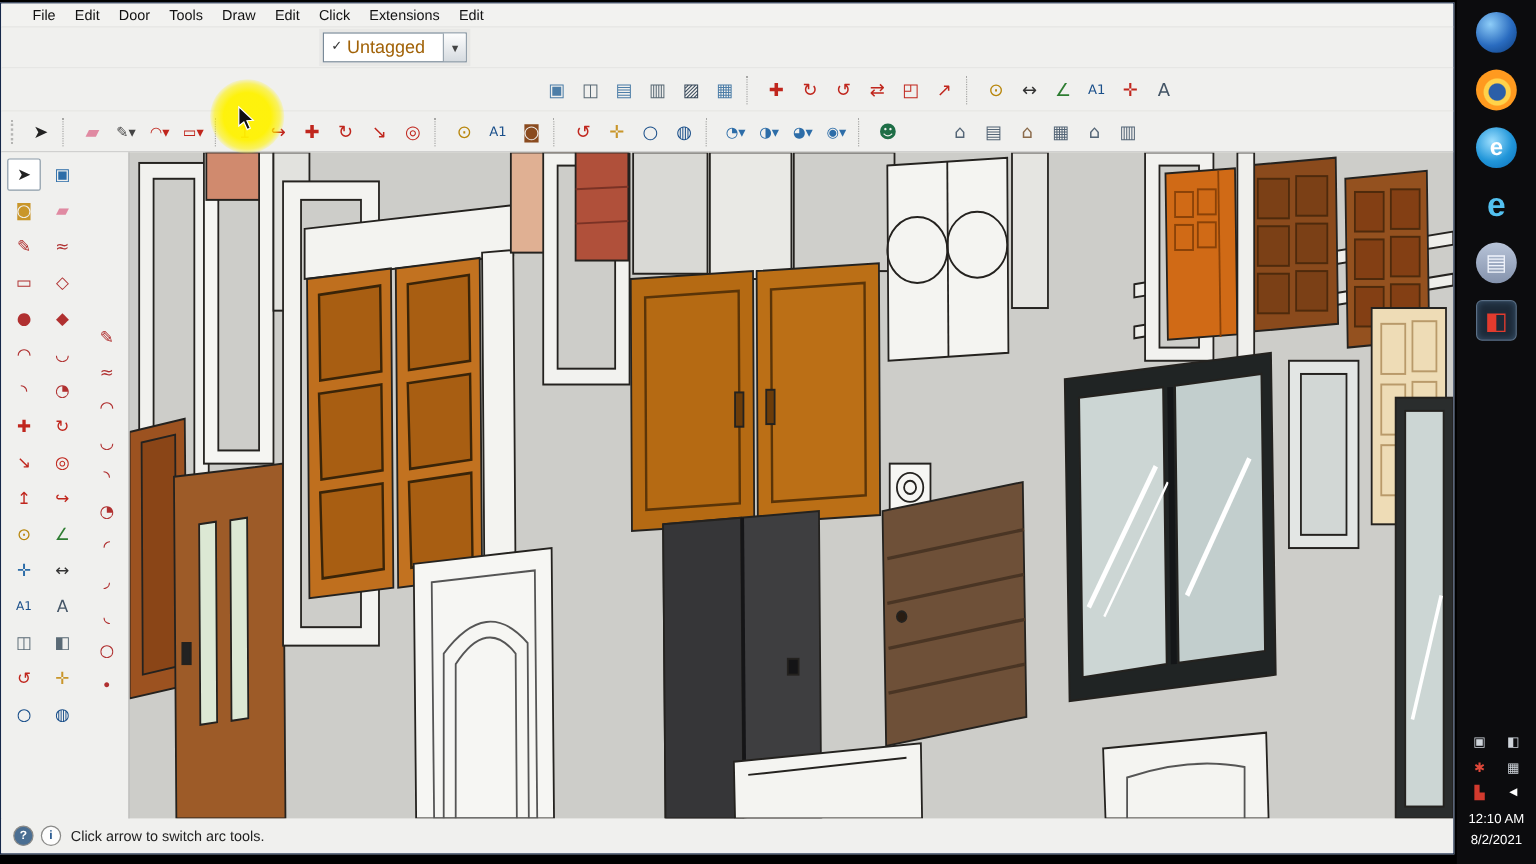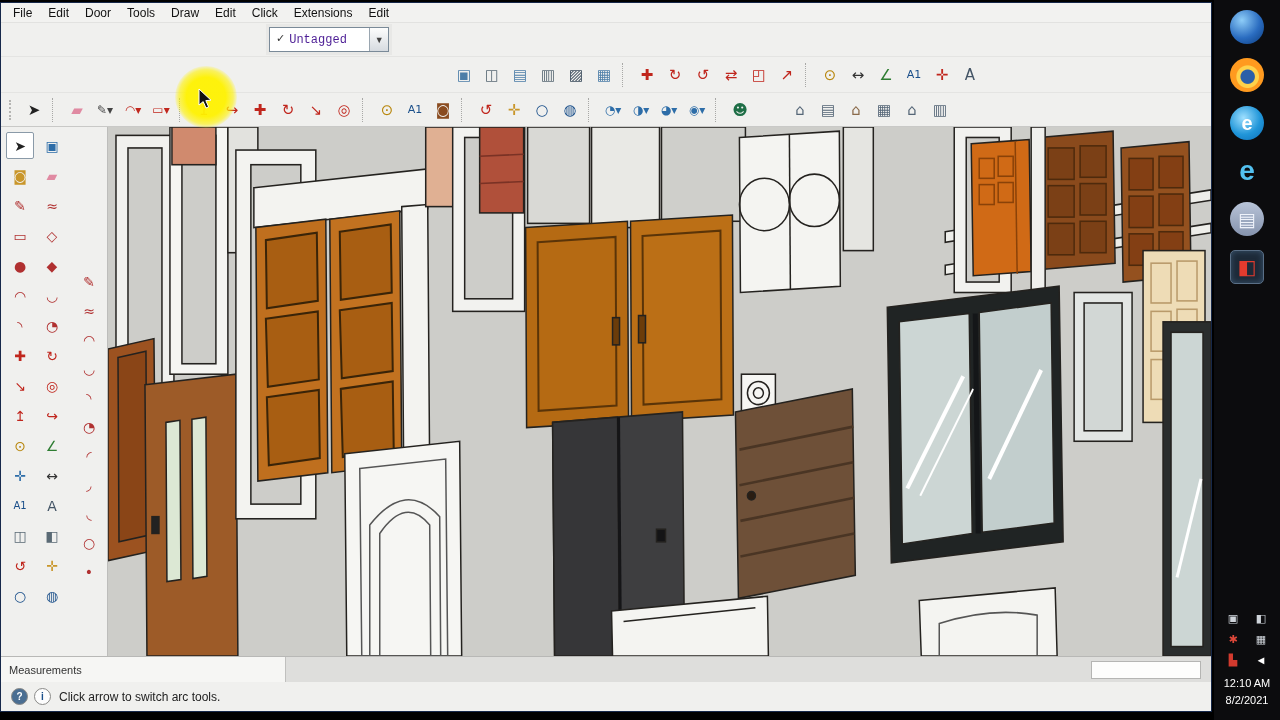--- a/index.html
+++ b/index.html
@@ -11,27 +11,27 @@
     overflow:hidden;
   }
   
   .skp-window{position:absolute;left:0;top:2px;width:1212px;height:710px;background:#f0f0f0;display:flex;flex-direction:column;border:1px solid #16284a;}
   .titlebar{height:26px;background:linear-gradient(#3866b0 0%,#24447e 55%,#1a3464 100%);display:flex;align-items:center;color:#fff;font-size:12px;padding:0 6px;flex:0 0 auto;}
   .title-logo{width:14px;height:14px;margin-right:6px;background:linear-gradient(135deg,#e8453a 0 50%,#2d6da8 50% 100%);border:1px solid #fff;flex:0 0 auto;}
   .title-text{text-shadow:0 1px 2px #0a1830;white-space:nowrap;}
   .win-controls{margin-left:auto;display:flex;gap:2px;padding-right:4px;}
   .win-btn{width:28px;height:17px;background:linear-gradient(#d5dde9,#8fa0bd);border:1px solid #2e3d58;border-radius:2px;font-size:10px;color:#102040;display:flex;align-items:center;justify-content:center;}
   .win-btn.close{width:36px;background:linear-gradient(#ef8a76,#c03223 60%,#8e1f12);color:#fff;}
-  .menubar{height:20px;background:#f2f2f0;display:flex;align-items:center;font-size:12px;color:#111;border-bottom:1px solid #e2e2e0;padding-left:4px;flex:0 0 auto;text-align:center;}
+  .menubar{height:20px;background:#f2f2f0;display:flex;align-items:center;font-size:12px;color:#111;border-bottom:1px solid #e2e2e0;padding-left:18px;flex:0 0 auto;text-align:center;}
   .menu-item{padding:2px 8px;white-space:nowrap;}
   
   .row-a{height:34px;display:flex;align-items:center;border-bottom:1px solid #e4e4e2;background:#f0f0ee;flex:0 0 auto;}
   .tag-wrap{margin-left:268px;display:flex;align-items:stretch;height:25px;background:#fff;border:1px solid #7a8a98;box-shadow:0 0 0 3px #e8e8e6;}
   .tag-check{font-size:11px;padding:4px 4px 0 6px;color:#333;}
-  .tag-value{font-size:12px;width:80px;color:#4c1d95;display:flex;align-items:center;font-family:Liberation Mono, monospace;}
+  .tag-value{font-size:15px;width:80px;color:#a16207;display:flex;align-items:center;}
   .tag-arrow{width:19px;border-left:1px solid #9aa6b0;background:linear-gradient(#fdfdfd,#d6dbe0);display:flex;align-items:center;justify-content:center;font-size:9px;color:#444;}
   .row-b{height:36px;display:flex;align-items:center;gap:2px;padding-left:450px;border-bottom:1px solid #e4e4e2;background:#f0f0ee;flex:0 0 auto;}
   .row-c{height:34px;display:flex;align-items:center;gap:2px;padding-left:8px;border-bottom:1px solid #c9c9c7;background:#f0f0ee;flex:0 0 auto;}
   .tb-icon{width:26px;height:26px;display:flex;align-items:center;justify-content:center;font-size:15px;font-family:"DejaVu Sans",sans-serif;flex:0 0 auto;border-radius:2px;}
   .tb-icon.active{background:#fff;border:1px solid #8a9aa8;}
   .tb-sep{width:7px;height:24px;border-left:1px dotted #a8a8a6;margin:0 3px;flex:0 0 auto;}
   .tb-gap{width:30px;flex:0 0 auto;}
   .grip{width:4px;height:20px;border-left:2px dotted #b5b5b3;margin-right:6px;flex:0 0 auto;}
   
   .work{flex:1;display:flex;min-height:0;}
@@ -343,26 +343,20 @@
             <rect x="1070" y="220" width="20" height="38"></rect>
           </g>
           <rect x="1056" y="186" width="48" height="319" fill="#2a2d2d"></rect>
           <rect x="1064" y="196" width="32" height="300" fill="#ccd6d4"></rect>
           <line x1="1070" y1="430" x2="1094" y2="336" stroke="#ffffff" stroke-width="3"></line>
         </g>
       </svg>
     </div>
   </div>
 
-  <div class="meas-row">
-    <div class="meas-left">Measurements</div>
-    <div class="meas-rest">
-      <span class="meas-box"></span>
-    </div>
-  </div>
 
   <div class="statusbar">
     <span style="display:flex;gap:6px;">
         <span class="st-ic" style="color: rgb(255, 255, 255); background: rgb(74, 110, 146);">?</span>
         <span class="st-ic" style="color: rgb(26, 79, 138); background: rgb(253, 253, 253);">i</span>
       </span>
     <span>Click arrow to switch arc tools.</span>
   </div>
 
 </div>

